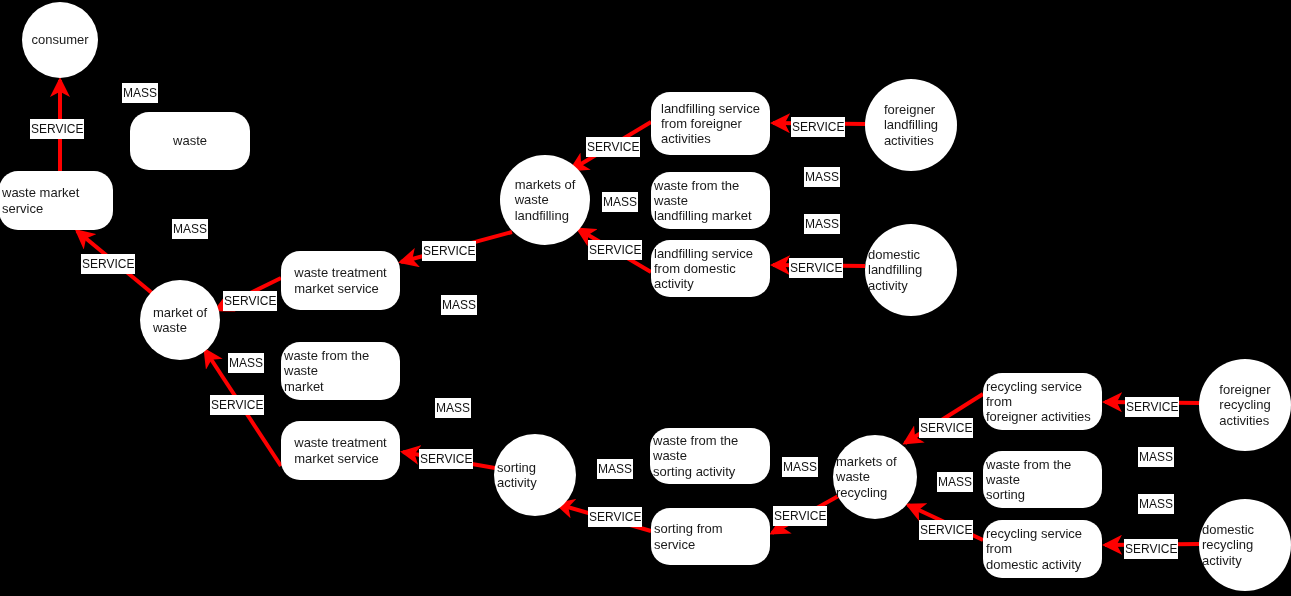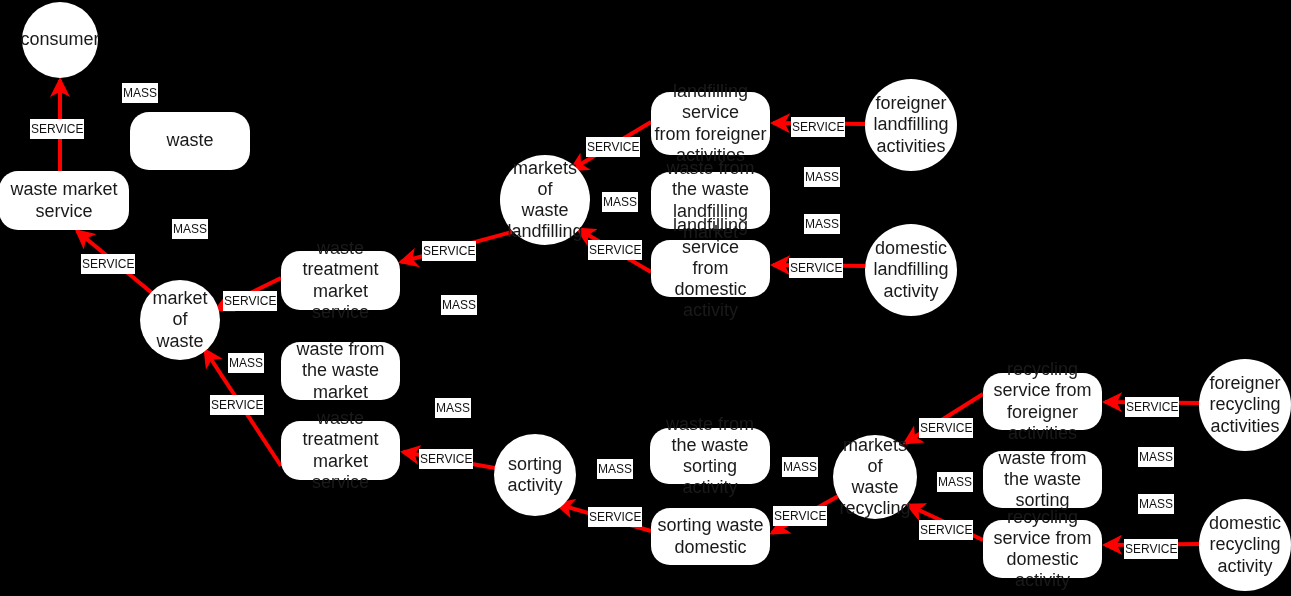--- a/index.html
+++ b/index.html
@@ -22,22 +22,22 @@
     height: 596px;
     pointer-events: none;
   }
   .node {
     position: absolute;
     background: #ffffff;
     color: #1a1a1a;
     display: flex;
     align-items: center;
     justify-content: center;
-    text-align: center;
-    font-size: 18px;
+    text-align: left;
+    font-size: 13px;
     line-height: 1.18;
     box-sizing: border-box;
     padding: 2px 3px;
     white-space: pre-line;
   }
   .node.box {
     border-radius: 19px;
   }
   .node.circle {
     border-radius: 50%;
@@ -79,21 +79,21 @@
         <line x1="651" y1="531" x2="557" y2="504" stroke="#ff0000" stroke-width="4" marker-end="url(#arrowhead)"></line>
         <line x1="842" y1="494" x2="772" y2="533" stroke="#ff0000" stroke-width="4" marker-end="url(#arrowhead)"></line>
         <line x1="983" y1="394" x2="905" y2="443" stroke="#ff0000" stroke-width="4" marker-end="url(#arrowhead)"></line>
         <line x1="983" y1="540" x2="908" y2="505" stroke="#ff0000" stroke-width="4" marker-end="url(#arrowhead)"></line>
         <line x1="1199" y1="403" x2="1105" y2="402" stroke="#ff0000" stroke-width="4" marker-end="url(#arrowhead)"></line>
         <line x1="1199" y1="544" x2="1105" y2="545" stroke="#ff0000" stroke-width="4" marker-end="url(#arrowhead)"></line>
       </g>
   </svg>
   <div id="nodes-layer">
       <div class="node circle" style="left: 22px; top: 2px; width: 76px; height: 76px; background: rgb(255, 255, 255); color: rgb(26, 26, 26);">consumer</div>
-      <div class="node box" style="left: -1px; top: 171px; width: 130px; height: 59px; background: rgb(255, 255, 255); color: rgb(26, 26, 26);">waste market service</div>
+      <div class="node box" style="left: -1px; top: 171px; width: 114px; height: 59px; background: rgb(255, 255, 255); color: rgb(26, 26, 26);">waste market service</div>
       <div class="node box" style="left: 130px; top: 112px; width: 120px; height: 58px; background: rgb(255, 255, 255); color: rgb(26, 26, 26);">waste</div>
       <div class="node circle" style="left: 140px; top: 280px; width: 80px; height: 80px; background: #ffffff; color: rgb(26, 26, 26);">market of
 waste</div>
       <div class="node box" style="left: 281px; top: 251px; width: 119px; height: 59px; background: rgb(255, 255, 255); color: rgb(26, 26, 26);">waste treatment
 market service</div>
       <div class="node box" style="left: 281px; top: 342px; width: 119px; height: 58px; background: rgb(255, 255, 255); color: rgb(26, 26, 26);">waste from the waste
 market</div>
       <div class="node box" style="left: 281px; top: 421px; width: 119px; height: 59px; background: rgb(255, 255, 255); color: rgb(26, 26, 26);">waste treatment
 market service</div>
       <div class="node circle" style="left: 500px; top: 155px; width: 90px; height: 90px; background: rgb(255, 255, 255); color: rgb(26, 26, 26);">markets of
@@ -107,21 +107,21 @@
       <div class="node box" style="left: 651px; top: 240px; width: 119px; height: 57px; background: rgb(255, 255, 255); color: rgb(26, 26, 26);">landfilling service
 from domestic activity</div>
       <div class="node circle" style="left: 865px; top: 79px; width: 92px; height: 92px; background: rgb(255, 255, 255); color: rgb(26, 26, 26);">foreigner
 landfilling
 activities</div>
       <div class="node circle" style="left: 865px; top: 224px; width: 92px; height: 92px; background: rgb(255, 255, 255); color: rgb(26, 26, 26);">domestic
 landfilling activity</div>
       <div class="node circle" style="left: 494px; top: 434px; width: 82px; height: 82px; background: rgb(255, 255, 255); color: rgb(26, 26, 26);">sorting activity</div>
       <div class="node box" style="left: 650px; top: 428px; width: 120px; height: 56px; background: rgb(255, 255, 255); color: rgb(26, 26, 26);">waste from the waste
 sorting activity</div>
-      <div class="node box" style="left: 651px; top: 508px; width: 119px; height: 57px; background: rgb(255, 255, 255); color: rgb(26, 26, 26);">sorting waste domestic</div>
+      <div class="node box" style="left: 651px; top: 508px; width: 119px; height: 57px; background: rgb(255, 255, 255); color: rgb(26, 26, 26);">sorting from service</div>
       <div class="node circle" style="left: 833px; top: 435px; width: 84px; height: 84px; background: rgb(255, 255, 255); color: rgb(26, 26, 26);">markets of
 waste recycling</div>
       <div class="node box" style="left: 983px; top: 373px; width: 119px; height: 57px; background: rgb(255, 255, 255); color: rgb(26, 26, 26);">recycling service from
 foreigner activities</div>
       <div class="node box" style="left: 983px; top: 451px; width: 119px; height: 57px; background: rgb(255, 255, 255); color: rgb(26, 26, 26);">waste from the waste
 sorting</div>
       <div class="node box" style="left: 983px; top: 520px; width: 119px; height: 58px; background: rgb(255, 255, 255); color: rgb(26, 26, 26);">recycling service from
 domestic activity</div>
       <div class="node circle" style="left: 1199px; top: 359px; width: 92px; height: 92px; background: rgb(255, 255, 255); color: rgb(26, 26, 26);">foreigner
 recycling

